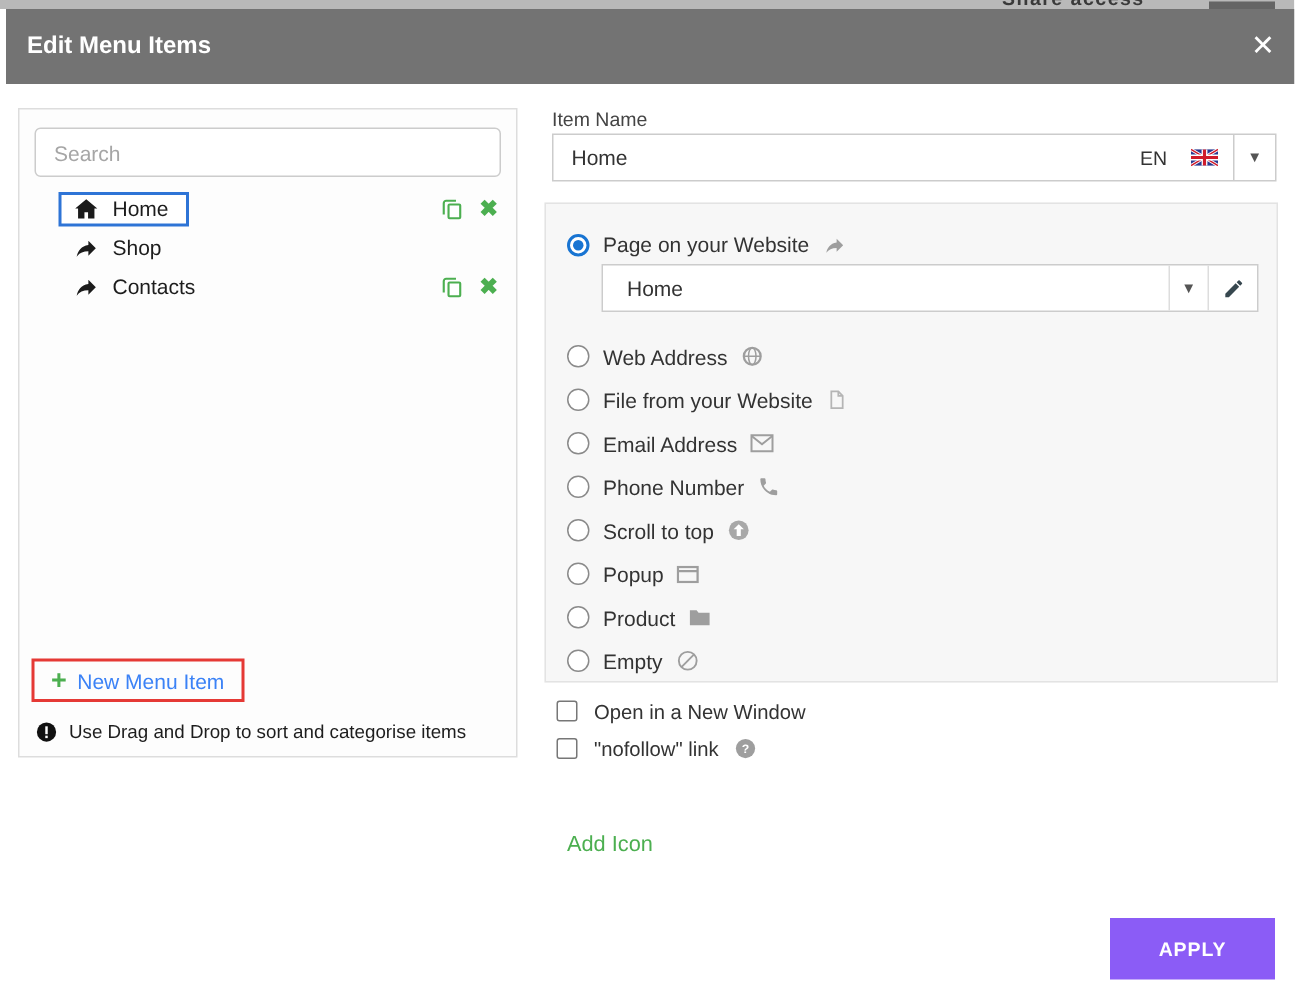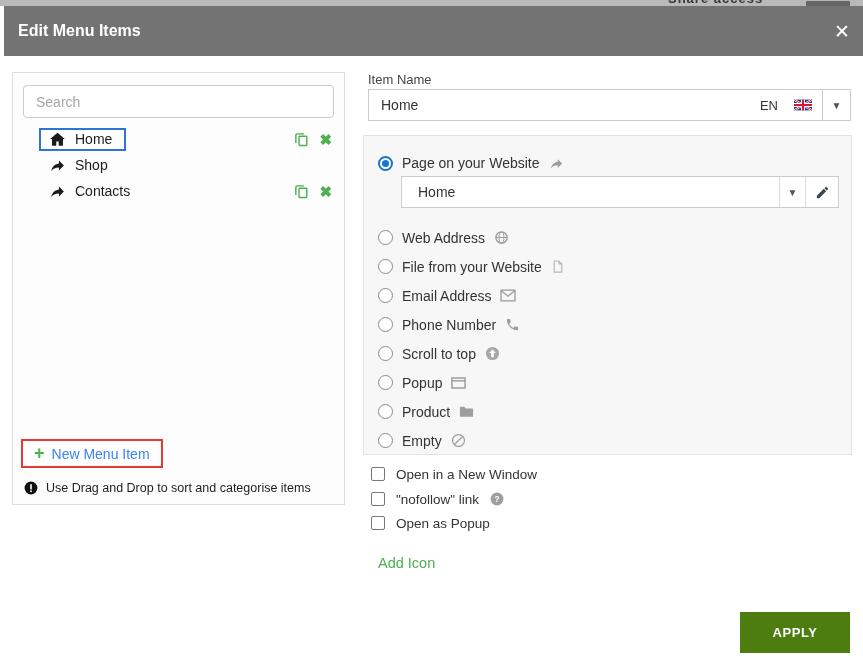--- a/index.html
+++ b/index.html
@@ -65,21 +65,21 @@
   .check-list { position:absolute; left:371px; top:467px; }
   .check-row { height:24.5px; display:flex; align-items:flex-start; gap:11px; cursor:pointer; }
   .checkbox { width:14px; height:14px; border:1px solid #777; border-radius:2px; background:#fff; flex:none; }
   .check-row span.cb-label { font-size:13.5px; color:#333; }
 
   .add-icon-link { position:absolute; left:378px; top:555px; font-size:14.5px; color:#4caf50; cursor:pointer;text-align:center; }
 
   .btn { position:absolute; top:612px; height:41px; border:none; font-family:inherit; font-size:13px; font-weight:bold;
          letter-spacing:.6px; cursor:pointer; }
   .btn-cancel { left:607px; width:120px; background:#e0e0e0; color:#8a8a8a; }
-  .btn-apply { left:740px; width:110px; background:#4d7c0f; color:#fff; }
+  .btn-apply { left:740px; width:110px; background:#8b5cf6; color:#fff; }
 
   .icon { flex:none; display:block; }
 </style>
 </head>
 <body>
 
 <div class="screen">
 
   <div class="bg-strip">
     <span class="bg-frag">Share access</span>
@@ -262,23 +262,19 @@
       <span class="cb-label">Open in a New Window</span>
     </div>
     <div class="check-row">
       <span class="checkbox"></span>
       <span class="cb-label">"nofollow" link</span>
       <svg class="icon" width="14" height="14" viewBox="0 0 24 24">
         <circle cx="12" cy="12" r="11" fill="#9e9e9e"></circle>
         <text x="12" y="17" text-anchor="middle" font-size="14" font-weight="bold" fill="#fff" font-family="Liberation Sans, sans-serif">?</text>
       </svg>
     </div>
-    <div class="check-row">
-      <span class="checkbox"></span>
-      <span class="cb-label">Open as Popup</span>
-    </div>
   </div>
 
   <div class="add-icon-link">Add Icon</div>
 
   <button class="btn btn-apply">APPLY</button>
 
 </div>
 
 </body></html>

